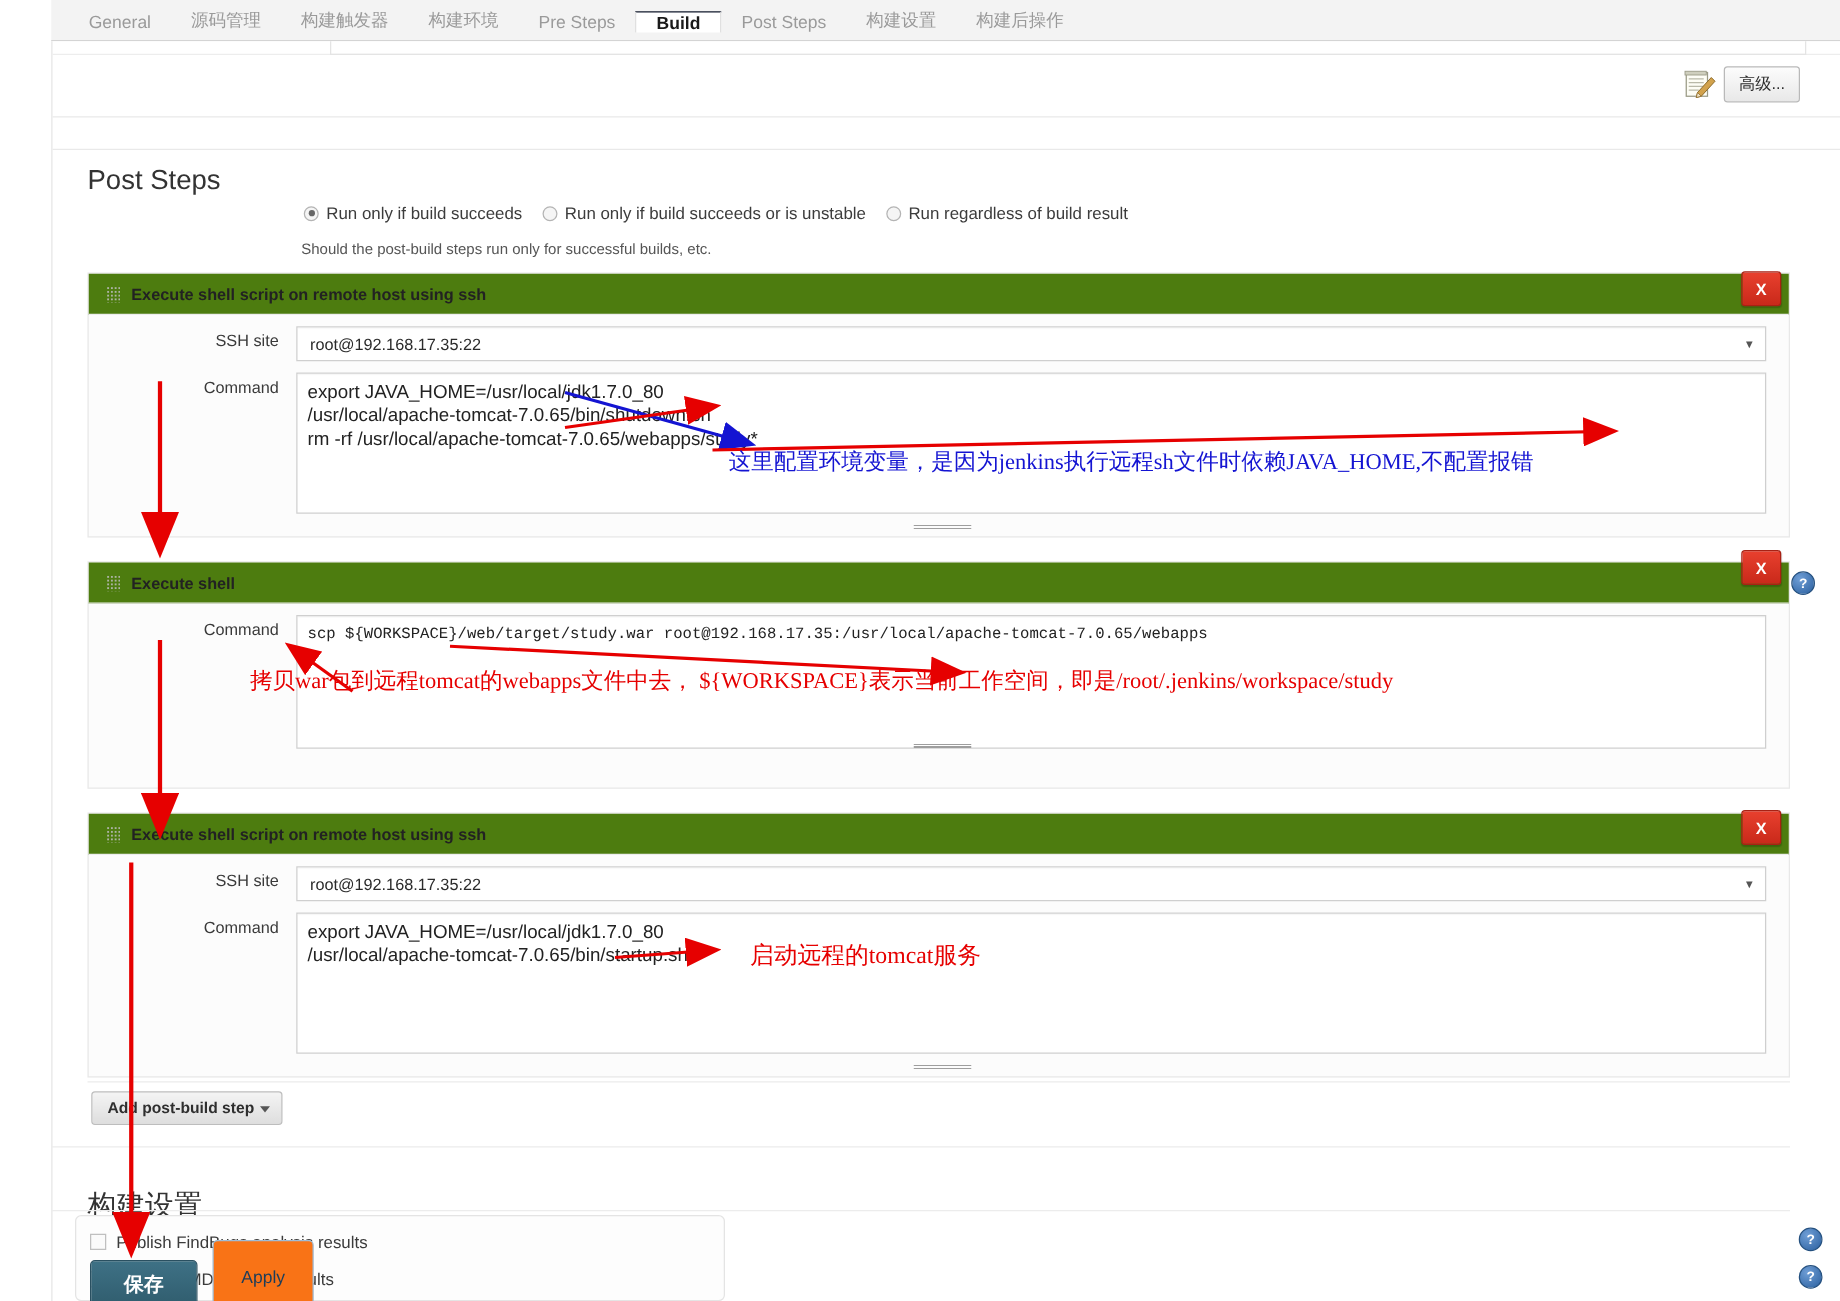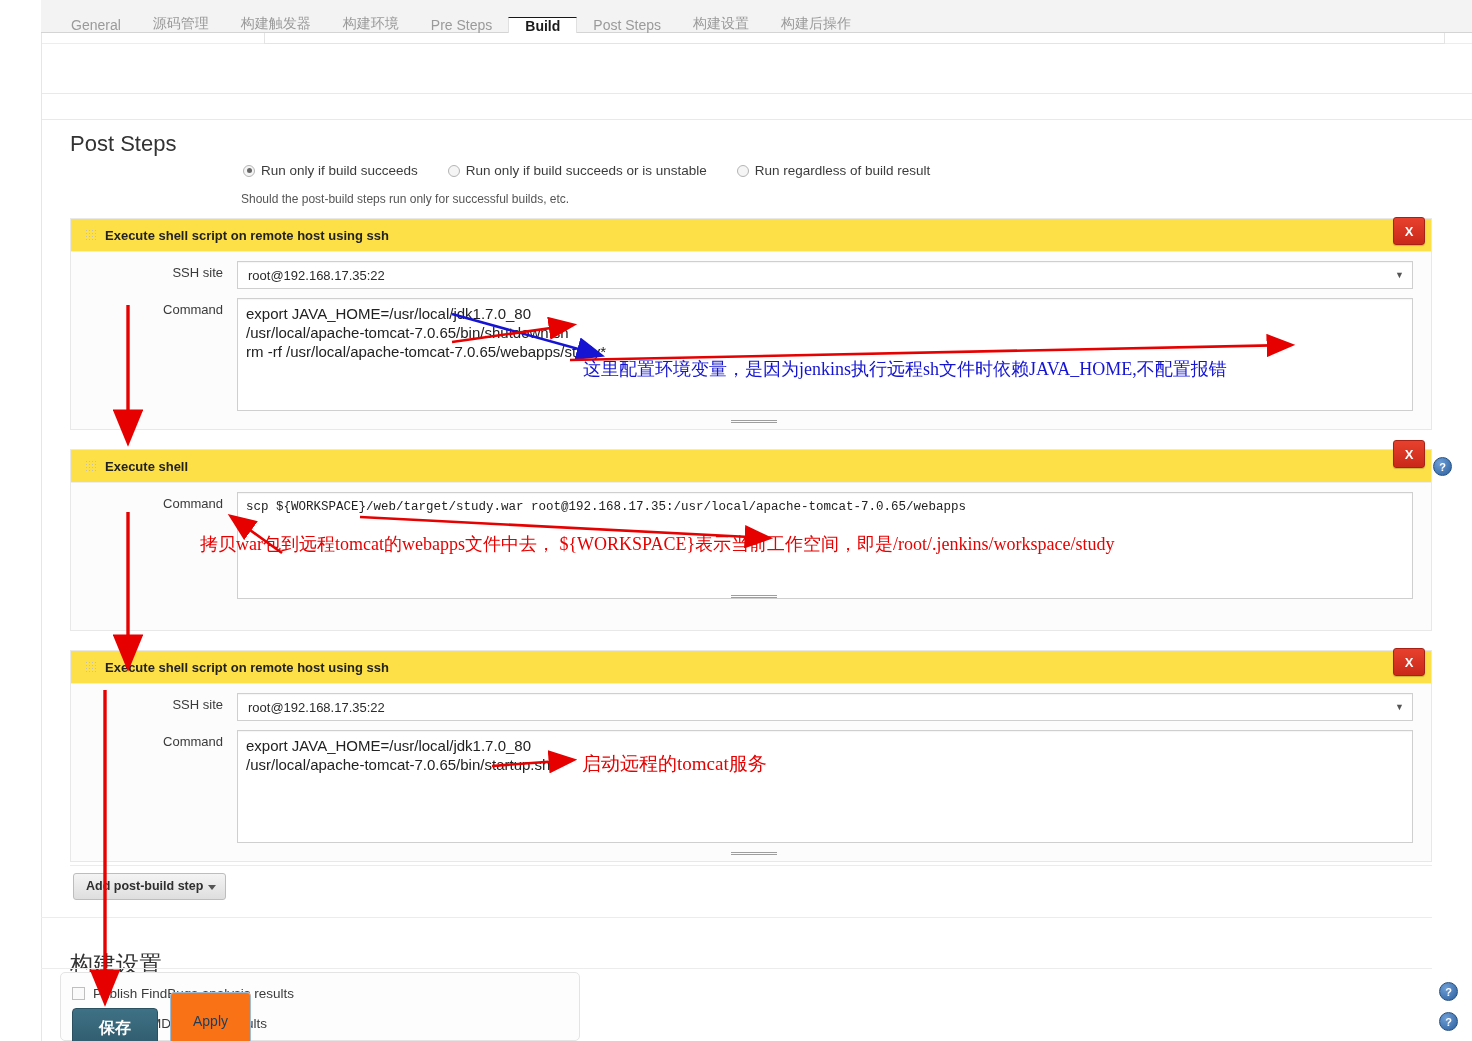--- a/index.html
+++ b/index.html
@@ -18,21 +18,21 @@
   }
 
   
   .tabbar {
     position: absolute;
     left: 41px; top: 0; width: 1431px; height: 33px;
     background: #f3f3f3;
     border-bottom: 1px solid #d4d4d4;
     box-sizing: border-box;
   }
-  .tabbar-inner { display: flex; align-items: flex-end; height: 33px; padding-left: 14px; }
+  .tabbar-inner { display: flex; align-items: center; height: 33px; padding-left: 14px; }
   .tab {
     padding: 0 16px;
     display: flex; align-items: center;
     font-size: 14px;
     color: #9a9a9a;
     cursor: pointer;
     background: transparent;
     border: none;
     white-space: nowrap;
     font-family: "Liberation Sans", sans-serif;
@@ -94,21 +94,21 @@
     font-size: 22px;
     color: #333;
     font-weight: normal;
     font-family: "Liberation Sans", sans-serif;
   }
   #postStepsTitle { left: 70px; top: 113px; }
 
   
   .radio-row {
     position: absolute; left: 243px; top: 163px;
-    display: flex; align-items: center; gap: 14px;
+    display: flex; align-items: center; gap: 0px;
     font-size: 13.5px; color: #3c3c3c;
   }
   .radio-item { display:flex; align-items:center; margin-right: 16px; cursor:pointer;}
   .rb {
     width: 12px; height: 12px; border-radius: 50%;
     border: 1px solid #b4b4b4; background:#f5f5f5;
     margin-right: 6px; position: relative; box-sizing:border-box;
     display:inline-block;
   }
   .rb.checked::after {
@@ -124,21 +124,21 @@
   .step-panel {
     position: absolute;
     left: 70px; width: 1362px;
     background: #fcfcfc;
     border: 1px solid #e8e8e8;
     box-sizing: border-box;
   }
   .step-head {
     position: relative;
     height: 32px;
-    background: #fde047;
+    background: #4d7c0f;
     border-bottom: 1px solid #ededed;
     display: flex; align-items: center;
     padding-left: 14px;
   }
   .grip {
     width: 11px; height: 13px; margin-right: 9px;
     background-image:
       radial-gradient(#bdbdbd 40%, transparent 41%);
     background-size: 3px 3px;
     opacity: .85;
@@ -299,20 +299,37 @@
     </div>
 </div>
 
 <div class="content-frame">
   <div class="clip-top">
     <div class="cell-a"></div>
       <div class="cell-b"></div>
       <div class="cell-c"></div>
   </div>
 
+  <div class="adv-row">
+    <div class="adv-wrap">
+      <span class="adv-icon">
+        <svg width="26" height="24" viewBox="0 0 26 24">
+          <rect x="2" y="2" width="17" height="19" fill="#fdfdf5" stroke="#9a9a86" stroke-width="1"></rect>
+          <line x1="4" y1="7" x2="16" y2="7" stroke="#b9b9a8" stroke-width="1"></line>
+          <line x1="4" y1="10" x2="16" y2="10" stroke="#b9b9a8" stroke-width="1"></line>
+          <line x1="4" y1="13" x2="16" y2="13" stroke="#b9b9a8" stroke-width="1"></line>
+          <line x1="4" y1="16" x2="12" y2="16" stroke="#b9b9a8" stroke-width="1"></line>
+          <rect x="1" y="1" width="17" height="3" fill="#cfcfbe" stroke="#9a9a86" stroke-width=".7"></rect>
+          <polygon points="11,18 22,6 25,9 14,21 10,22" fill="#d2a24c" stroke="#8d6a27" stroke-width=".8"></polygon>
+          <polygon points="10,22 11,18 14,21" fill="#f0e3c6" stroke="#8d6a27" stroke-width=".6"></polygon>
+        </svg>
+      </span>
+      <button class="adv-btn">高级...</button>
+    </div>
+  </div>
 
   <div class="hr-light" style="top:60px;"></div>
   <div class="hr-light" style="top:86px;"></div>
 </div>
 
 <h2 class="section-title" id="postStepsTitle">Post Steps</h2>
 
 <div class="radio-row" id="radioRow">
     <label class="radio-item">
       <span class="rb checked"></span>
@@ -444,14 +461,14 @@
 
     <line x1="492" y1="766" x2="572" y2="760" stroke="#e60000" stroke-width="2.6" marker-end="url(#ahR)"></line>
 
     <line x1="128" y1="305" x2="128" y2="440" stroke="#e60000" stroke-width="3.4" marker-end="url(#ahR)"></line>
     <line x1="128" y1="512" x2="128" y2="665" stroke="#e60000" stroke-width="3.4" marker-end="url(#ahR)"></line>
     <line x1="105" y1="690" x2="105" y2="1000" stroke="#e60000" stroke-width="3.4" marker-end="url(#ahR)"></line>
   </svg>
 
   <div class="anno-text anno-red" id="anno3" style="left:200px; top:532px; font-size:18px;">拷贝war包到远程tomcat的webapps文件中去， ${WORKSPACE}表示当前工作空间，即是/root/.jenkins/workspace/study</div>
   <div class="anno-text anno-blue" id="anno2" style="left:583px; top:357px; font-size:18px;">这里配置环境变量，是因为jenkins执行远程sh文件时依赖JAVA_HOME,不配置报错</div>
-  <div class="anno-text anno-red" id="anno4" style="left:582px; top:751px; font-size:19px;">启动远程的tomcat服务</div>
+  <div class="anno-text anno-red" id="anno4" style="left:600px; top:751px; font-size:19px;">启动远程的tomcat服务</div>
 </div>
 
 </body></html>

